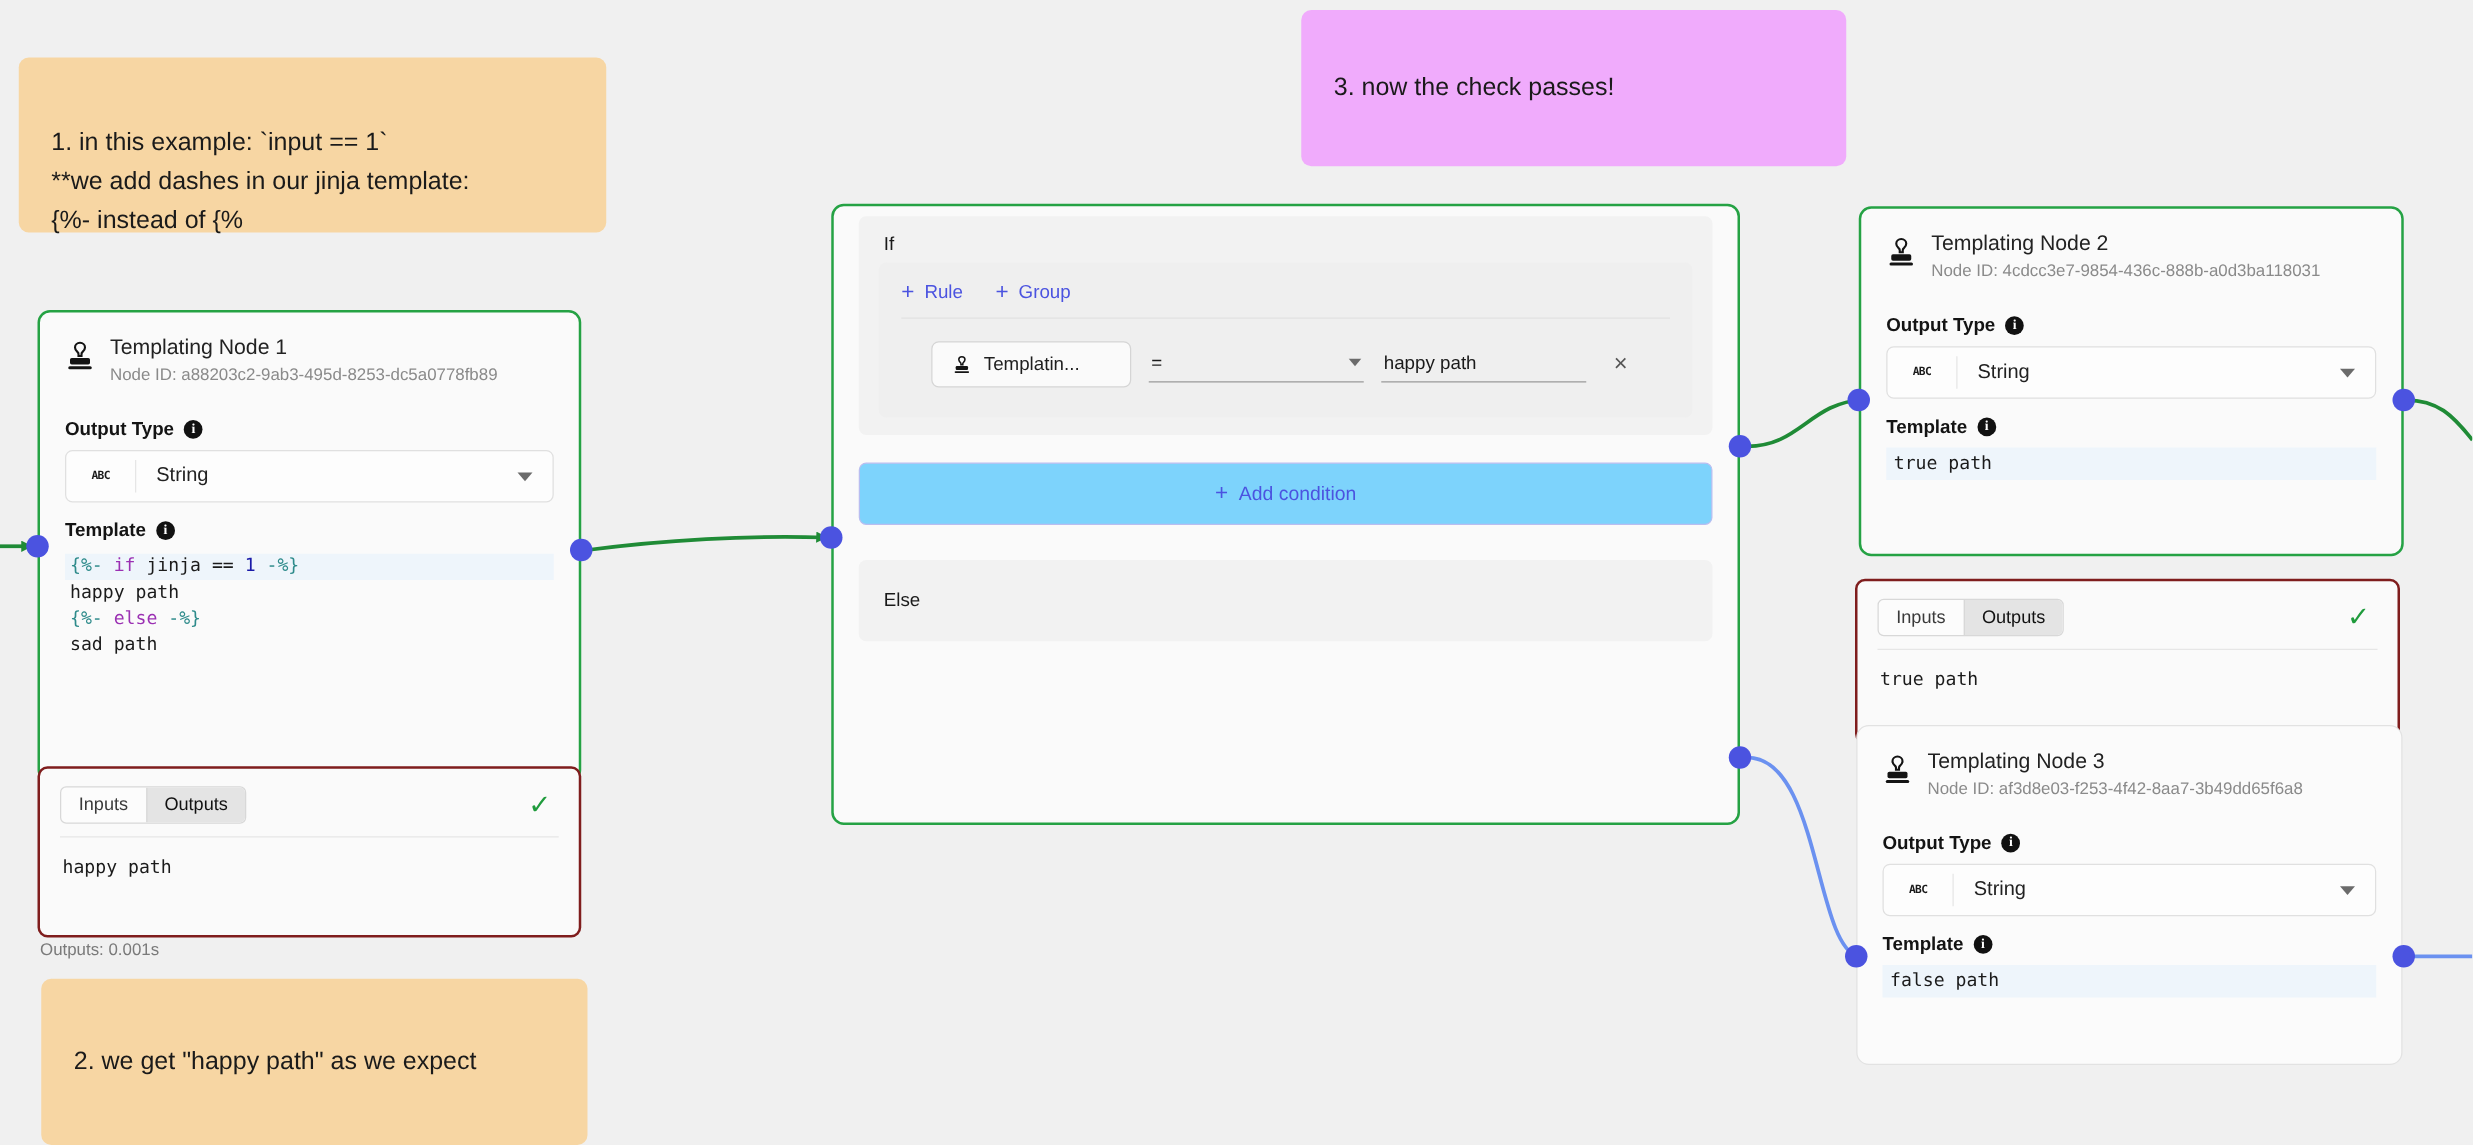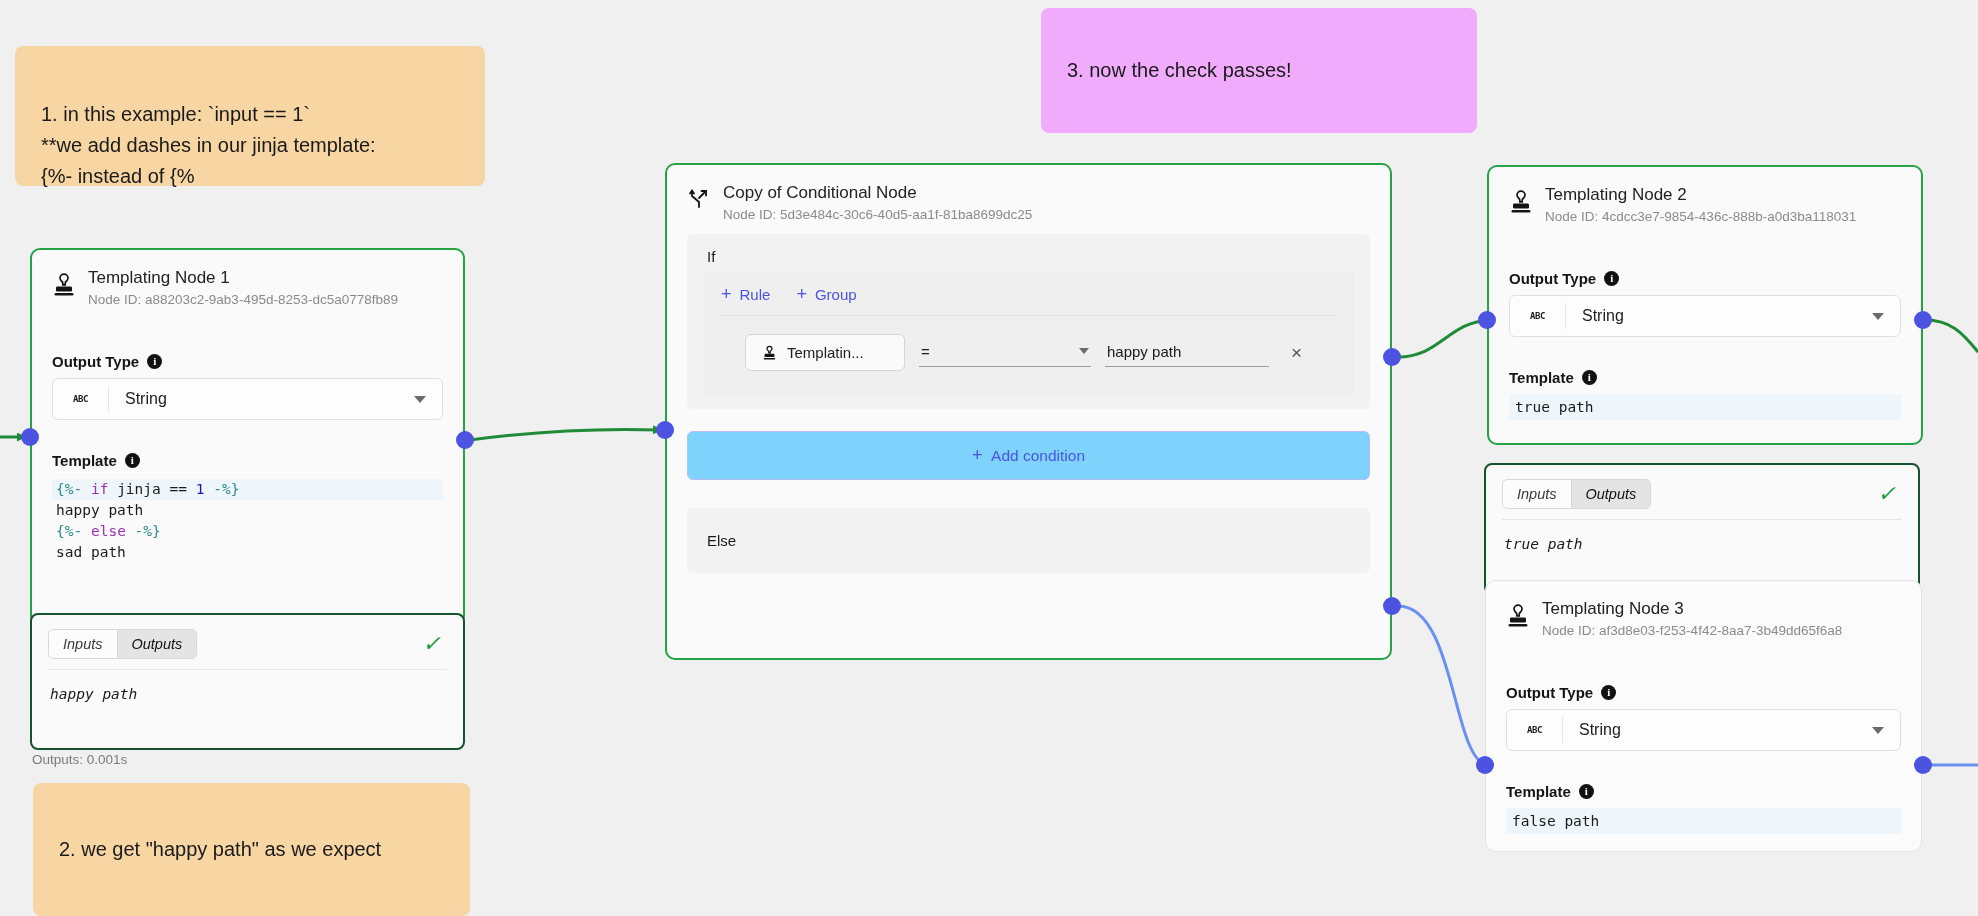--- a/index.html
+++ b/index.html
@@ -72,21 +72,21 @@
 
   .node-body { padding: 10px 20px 20px 20px; }
 
   .field-label {
     display: flex;
     align-items: center;
     gap: 8px;
     font-size: 15px;
     font-weight: bold;
     color: #141414;
-    margin: 32px 0 8px 0;
+    margin: 14px 0 8px 0;
   }
   .info-icon {
     width: 15px; height: 15px;
     border-radius: 50%;
     background: #111;
     color: #fff;
     font-size: 11px;
     font-weight: bold;
     font-family: "Liberation Serif", serif;
     display: inline-flex;
@@ -155,21 +155,21 @@
     padding: 2px 6px;
   }
 
   
   .result-panel {
     position: absolute;
     background: #fafafa;
     border-radius: 8px;
     z-index: 4;
   }
-  .result-panel.executed { border: 2px solid #14532d; font-style: italic; }
+  .result-panel.executed { border: 2px solid #7f1d1d; }
   .result-head {
     display: flex;
     align-items: center;
     justify-content: space-between;
     padding: 14px 16px 10px 16px;
   }
   .seg {
     display: inline-flex;
     border: 1px solid #d8d8d8;
     border-radius: 5px;
@@ -406,37 +406,20 @@
         <div class="active">Outputs</div>
       </span>
       <span class="check">✓</span>
     </div>
     <div class="result-divider"></div>
     <div class="result-value">happy path</div>
   </div>
   <div class="latency" style="left:32px; top:752px;">Outputs:  0.001s</div>
 
   <div class="node executed" style="left:665px; top:163px; width:727px; height:497px;">
-    <div class="node-head">
-      <span class="node-icon">
-        <svg width="24" height="24" viewBox="0 0 24 24" fill="none" stroke="#141414" stroke-width="1.8" stroke-linecap="round">
-          <path d="M5 4 L5 9 L12 15 L12 20"></path>
-          <path d="M19 4 L12 11"></path>
-          <path d="M14.5 4 L19 4 L19 8.5"></path>
-          <path d="M3 6.5 L5 3.6 L7 6.5"></path>
-        </svg>
-      </span>
-      <span class="node-titles">
-        <span class="node-title">Copy of Conditional Node</span>
-        <span class="node-id">
-          <span class="lbl">Node ID:</span>
-          <span>5d3e484c-30c6-40d5-aa1f-81ba8699dc25</span>
-        </span>
-      </span>
-    </div>
 
     <div style="padding:8px 20px 0 20px;">
       <div class="cond-section" style="margin:0;">
         <div class="cond-if-label">If</div>
         <div class="rule-box" style="margin:0 16px 0 16px;">
           <div class="rule-actions">
             <span class="link-btn">
               <span class="plus">+</span>
               <span>Rule</span>
             </span>

